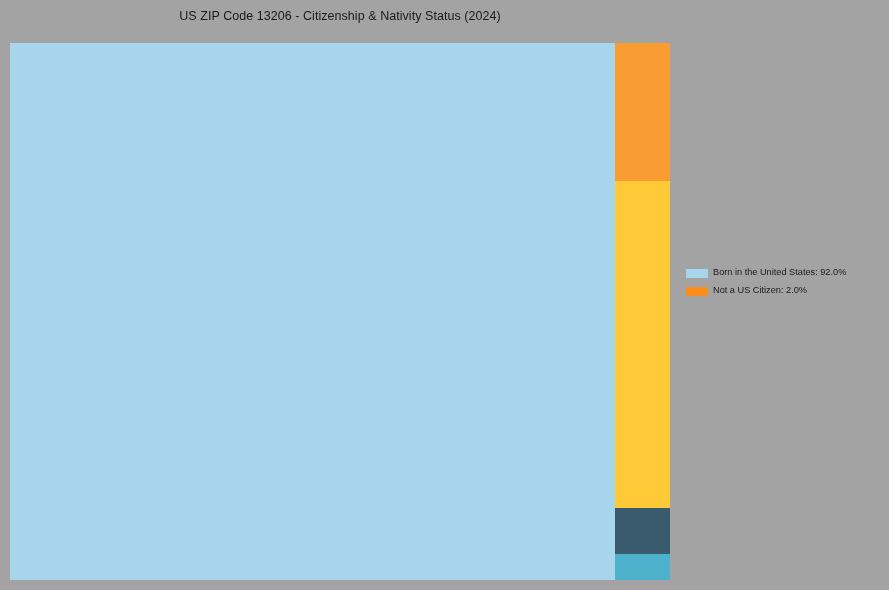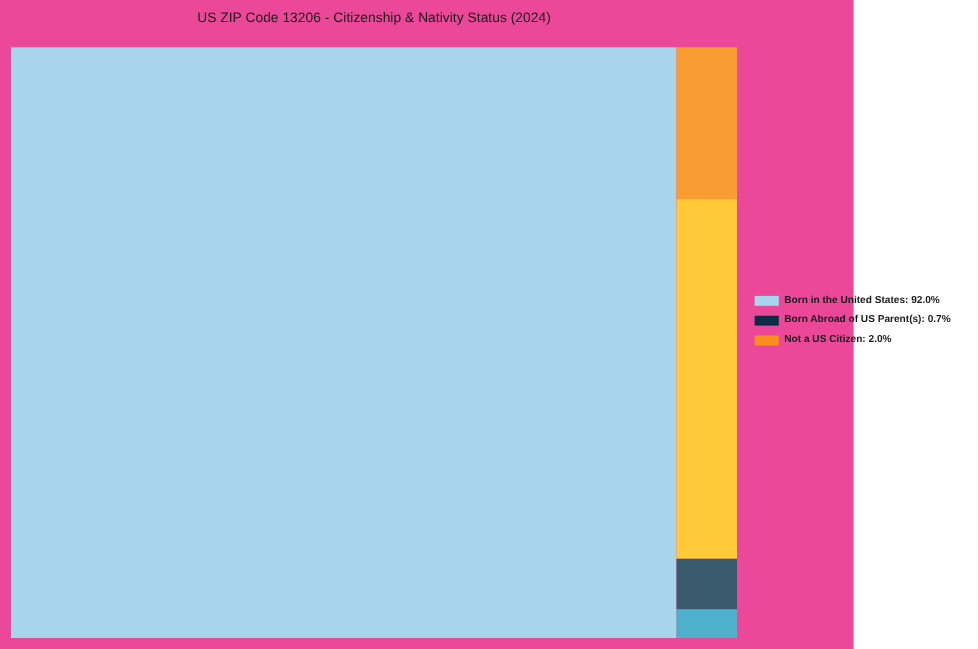--- a/index.html
+++ b/index.html
@@ -14,23 +14,23 @@
     position: relative;
     overflow: hidden;
     font-family: "Liberation Sans", sans-serif;
     -webkit-font-smoothing: antialiased;
   }
 
   #figure {
     position: absolute;
     left: 0;
     top: 0;
-    width: 776px;
+    width: 889px;
     height: 590px;
-    background: #ec4899;
+    background: #a3a3a3;
   }
 
   
   #chart-title {
     position: absolute;
     left: 0;
     top: 9px;
     width: 680px;
     text-align: center;
     font-size: 12.5px;
@@ -57,21 +57,20 @@
     position: absolute;
     left: 686px;
     top: 264px;
     width: 196px;
   }
   .legend-row {
     position: relative;
     height: 18px;
     display: flex;
     align-items: center;
-    font-weight: bold;
   }
   .legend-swatch {
     width: 22px;
     height: 9px;
     flex: 0 0 auto;
     display: block;
   }
   .legend-label {
     margin-left: 5px;
     font-size: 9.2px;
@@ -94,22 +93,18 @@
       <div class="tile" title="Born Abroad of US Parent(s): 0.7%" style="left: 605px; top: 465px; width: 55px; height: 46px; background: rgb(58, 90, 110);"></div>
       <div class="tile" title="Born in Puerto Rico / Islands: 0.3%" style="left: 605px; top: 511px; width: 55px; height: 26px; background: rgb(77, 177, 204);"></div>
     </div>
 
   <div id="legend">
       <div class="legend-row">
         <span class="legend-swatch" style="background: rgb(166, 213, 236);"></span>
         <span class="legend-label">Born in the United States: 92.0%</span>
       </div>
       <div class="legend-row">
-        <span class="legend-swatch" style="background: rgb(13, 45, 68);"></span>
-        <span class="legend-label">Born Abroad of US Parent(s): 0.7%</span>
-      </div>
-      <div class="legend-row">
         <span class="legend-swatch" style="background: rgb(249, 142, 29);"></span>
         <span class="legend-label">Not a US Citizen: 2.0%</span>
       </div>
     </div>
 
 </div>
 
 </body></html>

